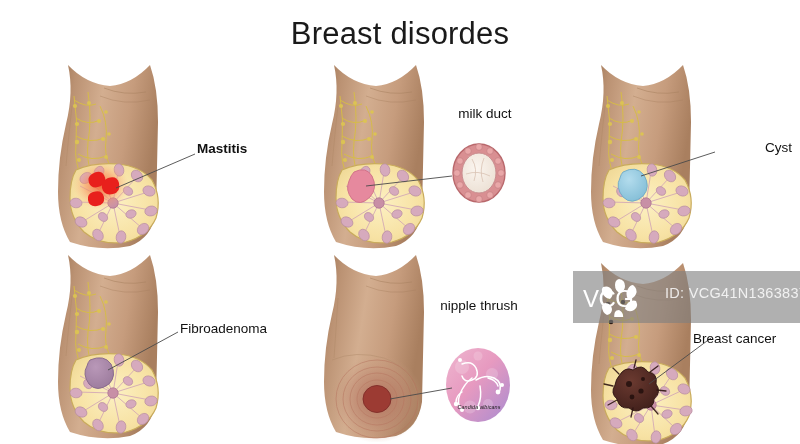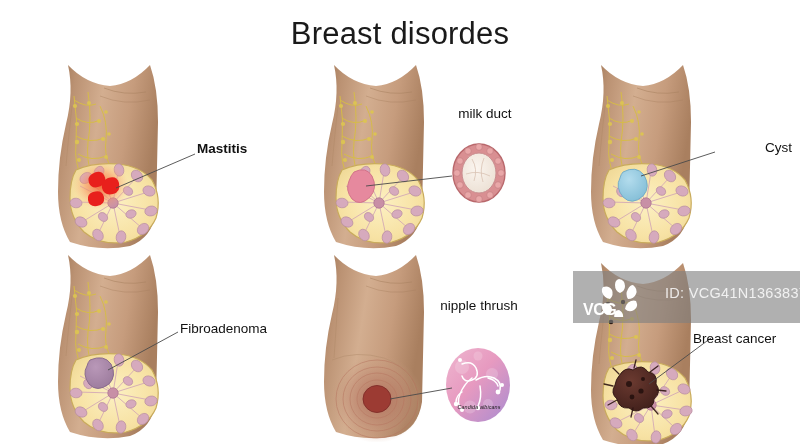--- a/index.html
+++ b/index.html
@@ -89,25 +89,24 @@
     top: 14px;
     font-size: 14.5px;
     color: rgba(255,255,255,0.82);
     letter-spacing: 0.3px;
     white-space: nowrap;
   }
   #wm-vcg {
     position: absolute;
     left: 10px;
     top: 14px;
-    font-size: 16px;
-    font-weight: bold;
+    font-size: 24px;
+    font-weight: normal;
     color: #ffffff;
     letter-spacing: -0.5px;
-    margin-top: 16px;
   }
 </style>
 </head>
 <body>
 
 <div id="stage">
 
   <div class="title">Breast disordes</div>
 
   <div class="panel p1">

